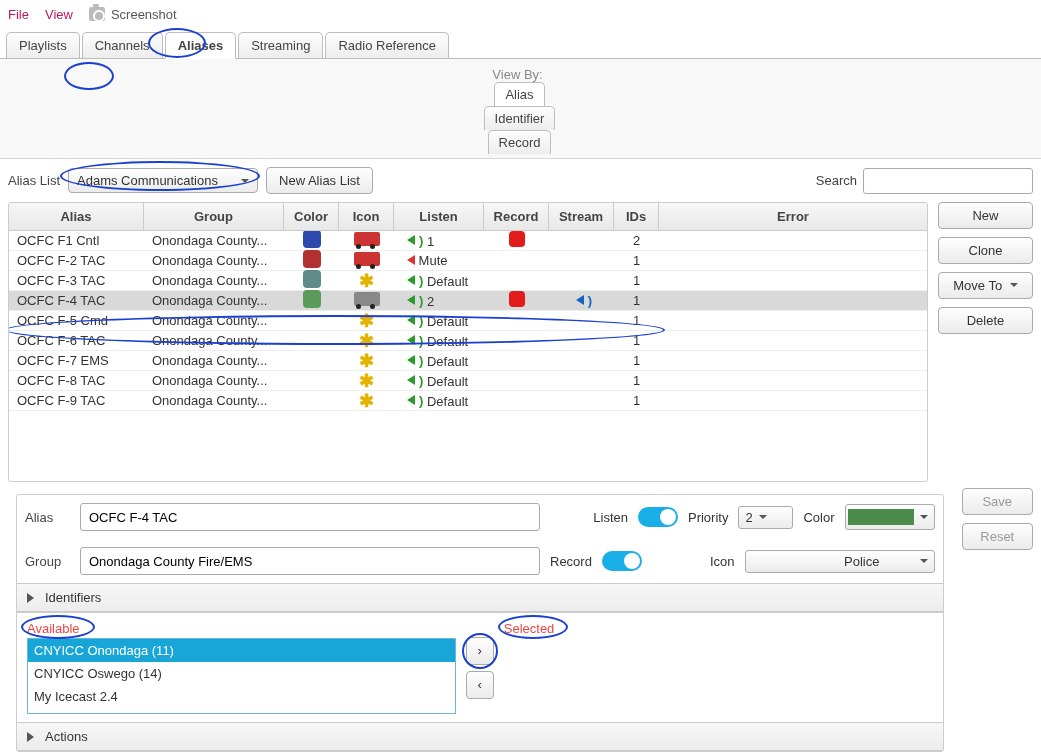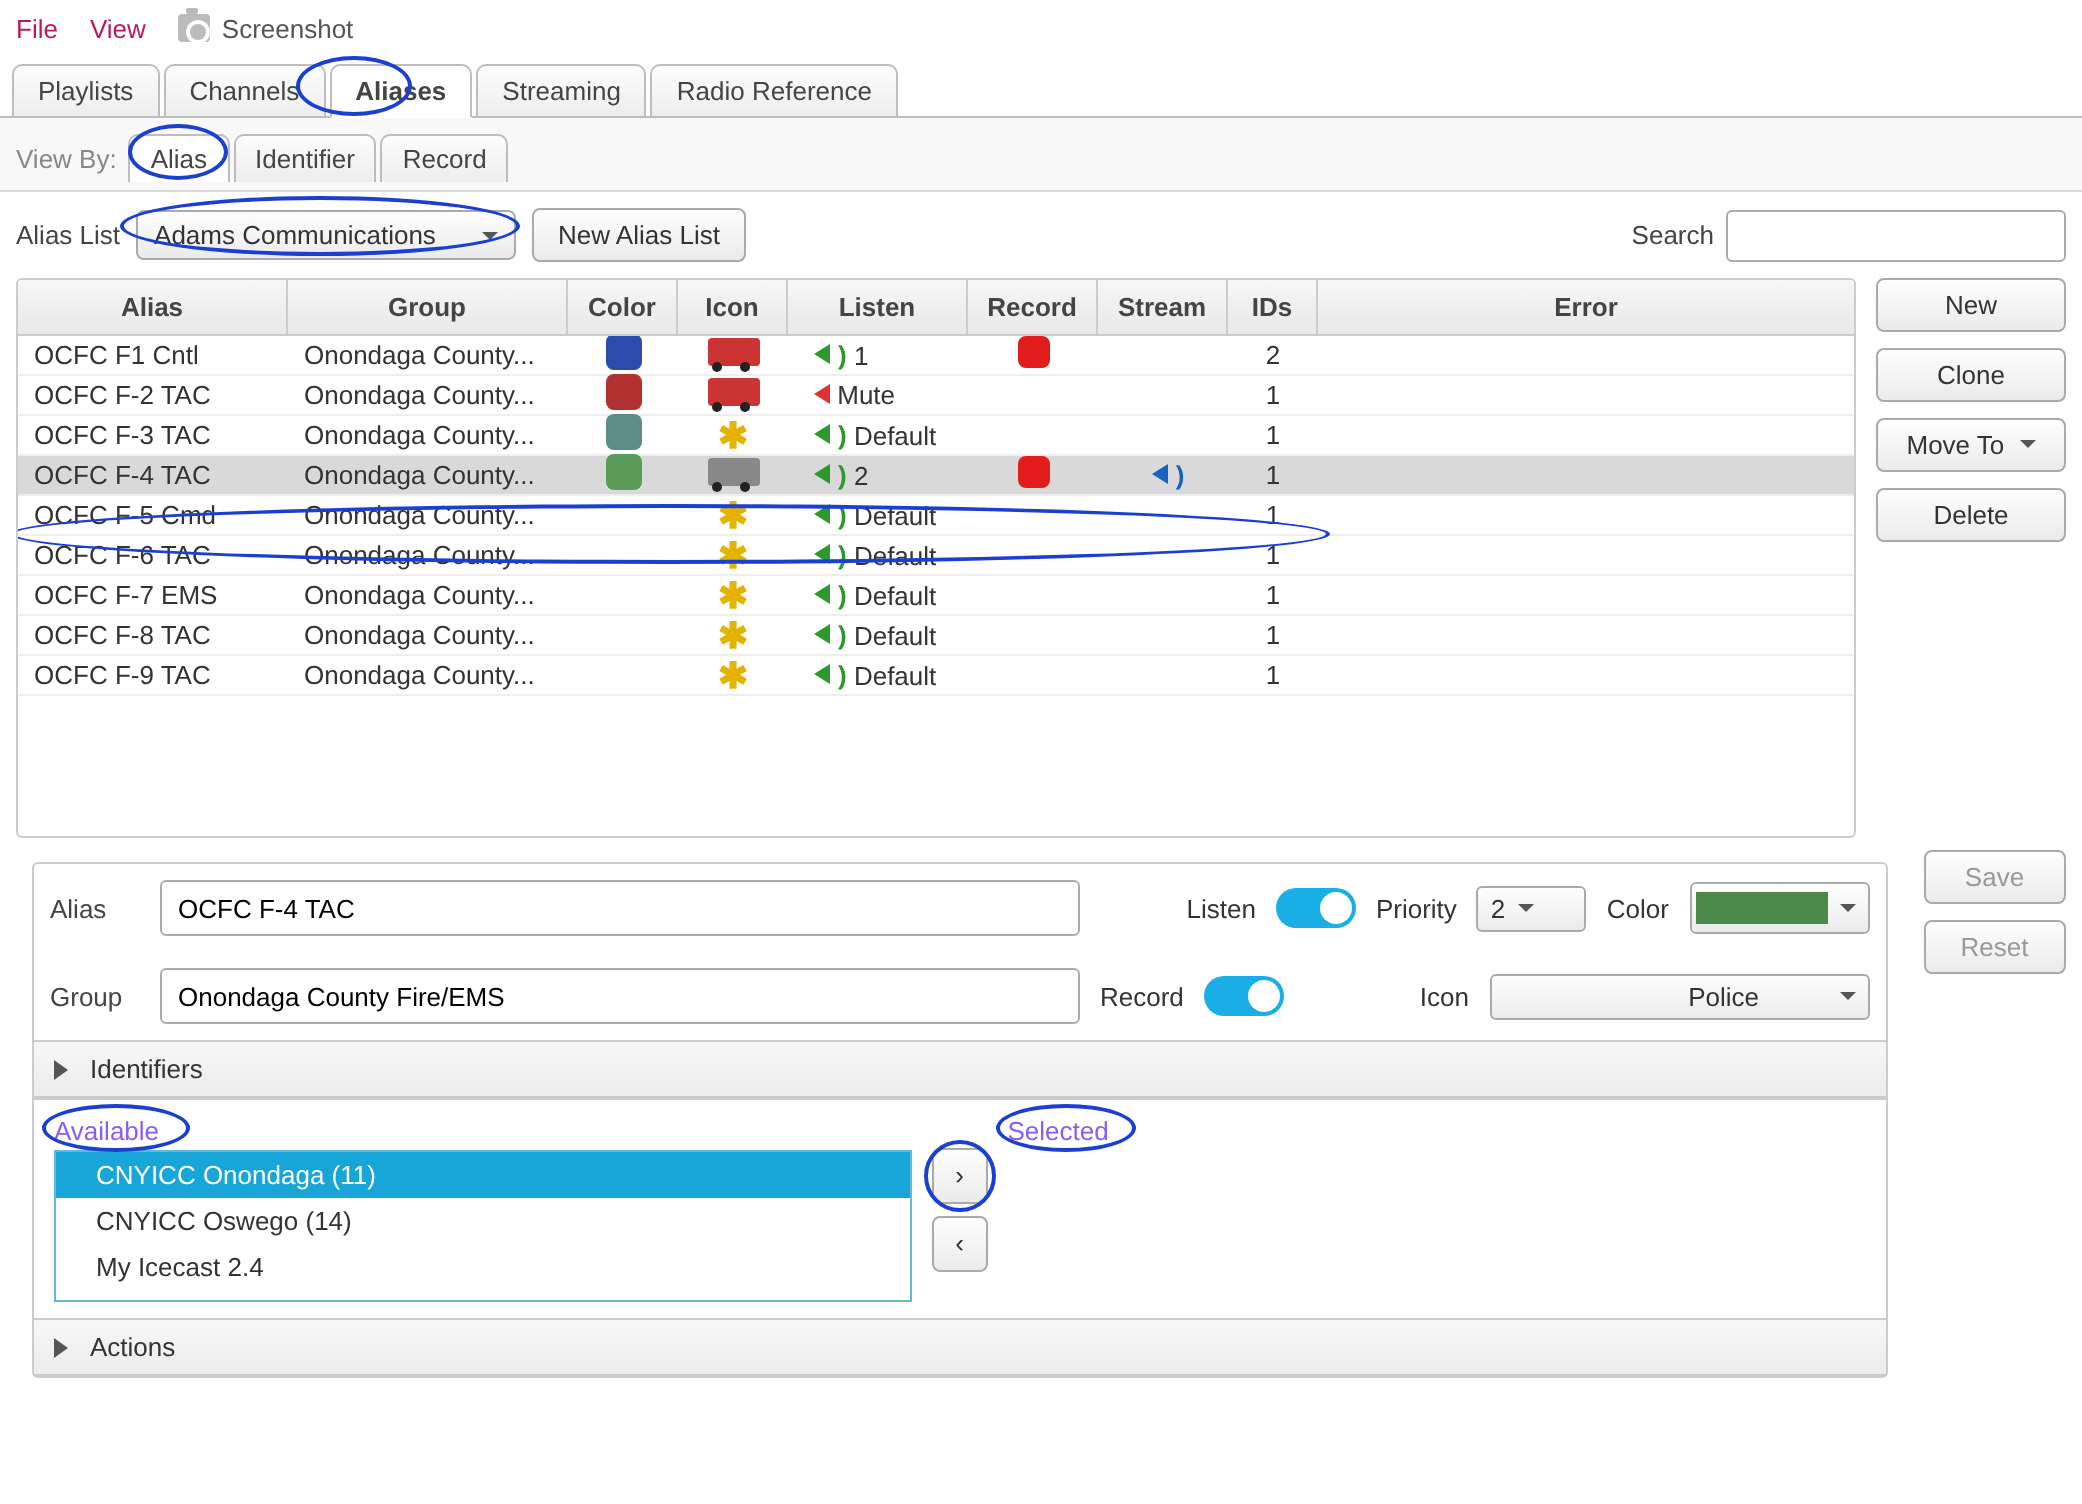--- a/index.html
+++ b/index.html
@@ -88,24 +88,24 @@
 .color-combo .bar { flex: 1; height: 16px; background: #4b8a4b; }
 .color-combo .caret { border: 4px solid transparent; border-top-color: #555; margin: 3px 4px 0 6px; }
 
 
 .acc { border-top: 1px solid #ccc; }
 .acc-hdr { padding: 6px 10px; background: linear-gradient(#f7f7f7,#ececec); border-bottom: 1px solid #ccc; cursor: pointer; display: flex; align-items: center; gap: 6px; }
 .tri-r { width: 0; height: 0; border: 5px solid transparent; border-left: 7px solid #555; }
 .tri-d { width: 0; height: 0; border: 5px solid transparent; border-top: 7px solid #555; }
 .acc-body { padding: 8px 10px; display: flex; gap: 10px; align-items: flex-start; position: relative; }
 .listcol { flex: 1; }
-.listcol .lh { color: #8b5cf6; margin-bottom: 2px; display: inline-block; }
+.listcol .lh { color: #ef4444; margin-bottom: 2px; display: inline-block; }
 .listbox { border: 1px solid #68b6dc; height: 76px; overflow-y: scroll; }
 .listbox.plain { border: 1px solid #aaa; overflow: hidden; }
-.li { padding: 4px 20px; cursor: pointer; }
+.li { padding: 4px 6px; cursor: pointer; }
 .li.sel { background: #18a6d8; color: #fff; }
 .move-btns { display: flex; flex-direction: column; gap: 6px; align-self: center; }
 .sqbtn { width: 28px; height: 28px; border: 1px solid #aaa; border-radius: 4px; background: linear-gradient(#fefefe,#ebebeb); display: flex; align-items: center; justify-content: center; cursor: pointer; }
 </style>
 </head>
 <body>
 
 <div class="menubar">
   <span class="mitem">File</span>
   <span class="mitem">View</span>
@@ -117,21 +117,21 @@
 
 <div class="tabstrip" style="position:relative;">
   <div class="tab">Playlists</div>
   <div class="tab">Channels</div>
   <div class="tab active">Aliases</div>
   <div class="tab">Streaming</div>
   <div class="tab">Radio Reference</div>
   <span class="circle" style="left:148px; top:-4px; width:58px; height:30px;"></span>
 </div>
 
-<div class="viewby-row" style="position:relative; padding-top:8px;">
+<div class="viewby-row" style="position:relative; padding-top:8px;flex-direction:column;">
   <span class="viewby-label">View By:</span>
   <div class="mini-tab active">Alias</div>
   <div class="mini-tab">Identifier</div>
   <div class="mini-tab">Record</div>
   <span class="circle" style="left:64px; top:3px; width:50px; height:28px;"></span>
 </div>
 
 <div class="filter-row" style="position:relative;">
   <label>Alias List</label>
   <div class="combo">

